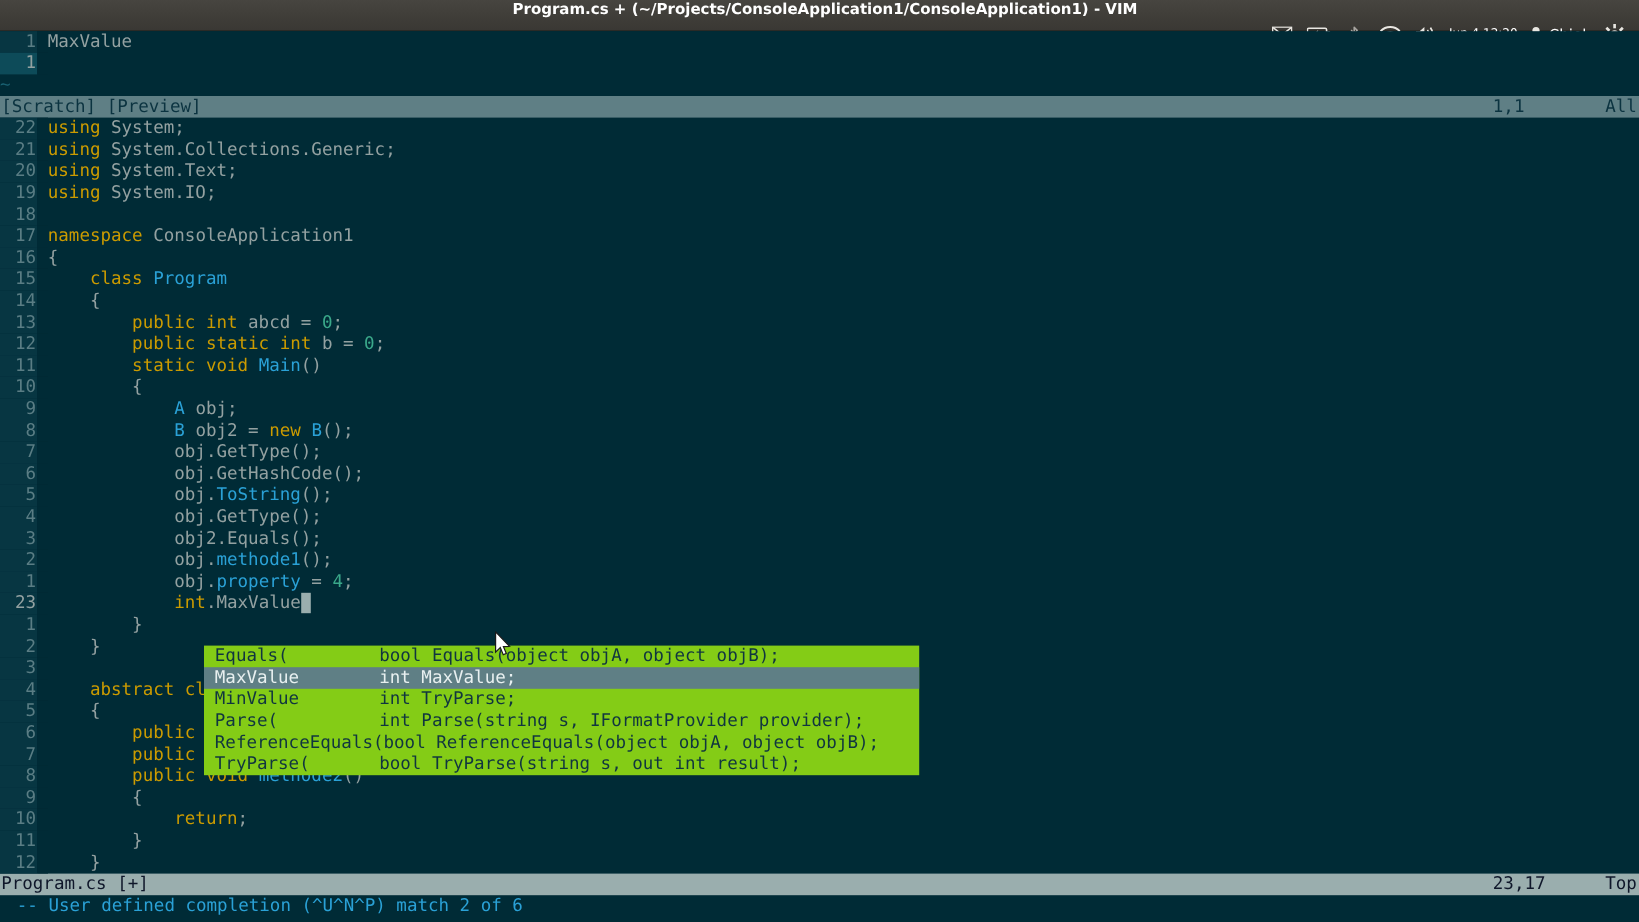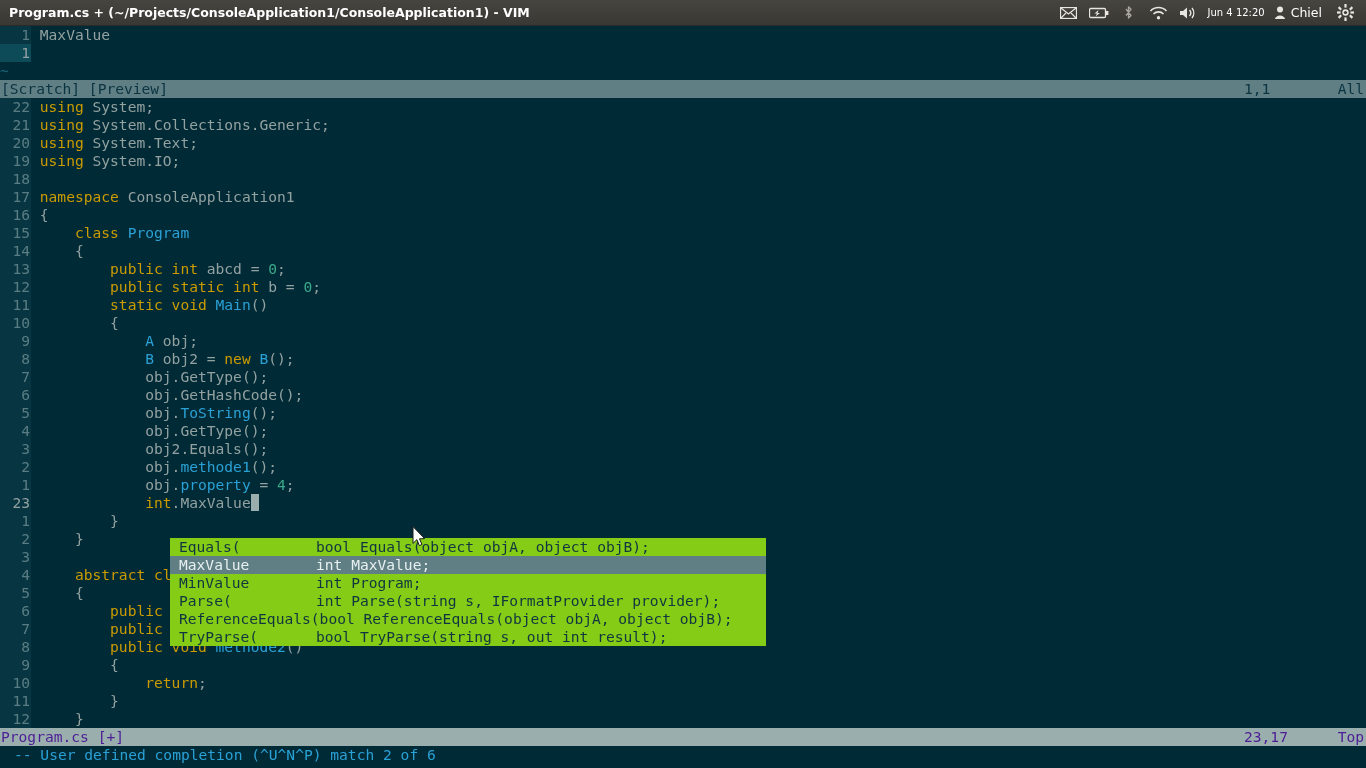--- a/index.html
+++ b/index.html
@@ -10,21 +10,21 @@
   }
 
   
   #titlebar{
     position:absolute; left:0; top:0; width:1366px; height:26px;
     background:linear-gradient(to bottom,#474540 0%,#403e39 50%,#3a3834 100%);
     border-bottom:1px solid #2b2a26;
     display:flex; align-items:center;
     color:#ffffff;
     font-family:"DejaVu Sans", sans-serif;
-    font-size:12.5px; font-weight:bold;
+    font-size:12.5px; font-weight:bold;flex-direction:column;
   }
   #window-title{ padding-left:9px; white-space:nowrap; letter-spacing:0px; }
 
   #tray{ margin-left:auto; display:flex; align-items:center; gap:0px; padding-right:6px;}
   .tray-icon{
     width:30px; height:26px;
     display:flex; align-items:center; justify-content:center;
     color:#e8e6e1;
   }
   .tray-icon svg{ display:block; }
@@ -64,21 +64,21 @@
   .numlit{ color:#3aa88a; }     
   .plain{ color:#93a1a1; }
   .tilde{ color:#1a6374; }
 
   
   .statusline{
     height:18px; white-space:pre; display:flex; align-items:center;
     font-size:14.6px; line-height:18px;
   }
   #preview-status{ background:#5f7f85; color:#0b3340; }
-  #file-status{ background:#9aaeae; color:#4c1d95; }
+  #file-status{ background:#9aaeae; color:#0f172a; }
   .st-left{ padding-left:1px; }
   .st-right{ margin-left:auto; display:flex; }
   .st-col{ width:60px; text-align:left; }
   .st-pos{ width:62px; text-align:left;}
   #msgline{ height:18px; color:#2aa1d6; font-size:14.6px; line-height:18px; white-space:pre; padding-left:14px;}
 
   
   .cursorblock{ background:#9aaeae; color:#002b36; }
 
   
@@ -226,21 +226,21 @@
       <span class="st-pos">23,17</span>
       <span class="st-col" style="text-align:right;padding-right:2px">Top</span>
     </span>
   </div>
 
   <div id="msgline">-- User defined completion (^U^N^P) match 2 of 6</div>
 
   <div id="popup">
       <div class="pop-row"><span class="pop-word">Equals(</span><span class="pop-menu">bool Equals(object objA, object objB);</span></div>
       <div class="pop-row sel"><span class="pop-word">MaxValue</span><span class="pop-menu">int MaxValue;</span></div>
-      <div class="pop-row"><span class="pop-word">MinValue</span><span class="pop-menu">int Program;</span></div>
+      <div class="pop-row"><span class="pop-word">MinValue</span><span class="pop-menu">int TryParse;</span></div>
       <div class="pop-row"><span class="pop-word">Parse(</span><span class="pop-menu">int Parse(string s, IFormatProvider provider);</span></div>
       <div class="pop-row"><span class="pop-word">ReferenceEquals(</span><span class="pop-menu">bool ReferenceEquals(object objA, object objB);</span></div>
       <div class="pop-row"><span class="pop-word">TryParse(</span><span class="pop-menu">bool TryParse(string s, out int result);</span></div>
     </div>
 
   <div id="mouse">
     <svg width="14" height="21" viewBox="0 0 14 21">
       <path d="M1 0.6 L1 17.4 L4.9 13.6 L7.4 19.6 L9.9 18.5 L7.5 12.8 L12.6 12.6 Z" fill="#ffffff" stroke="#1a1a1a" stroke-width="1"></path>
     </svg>
   </div>

